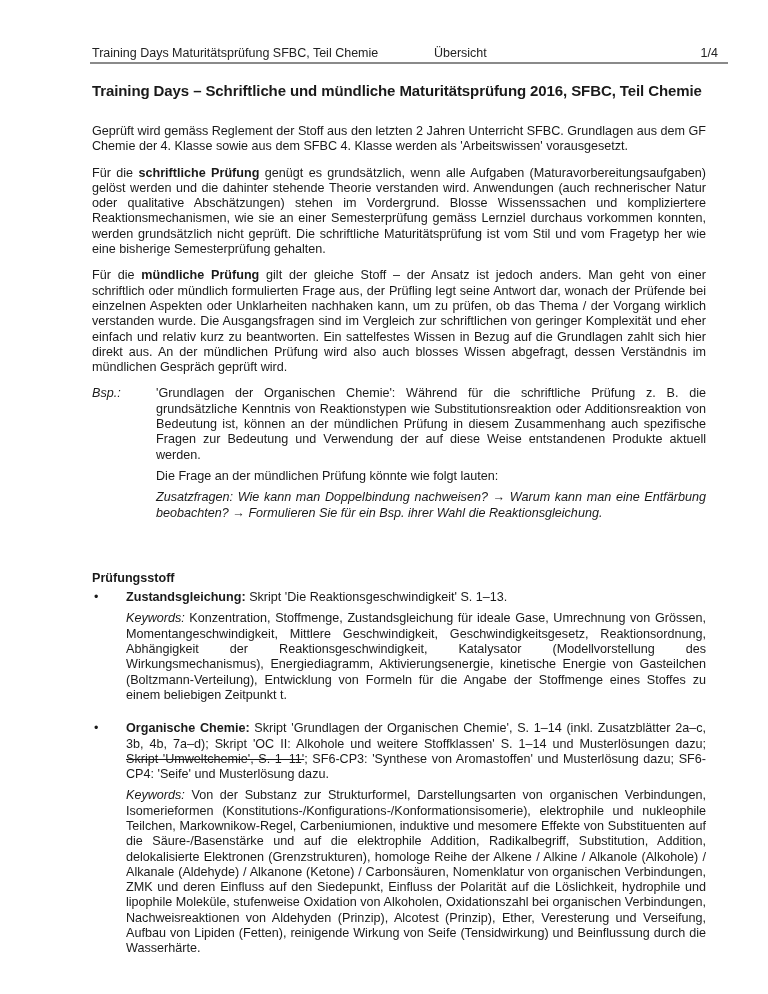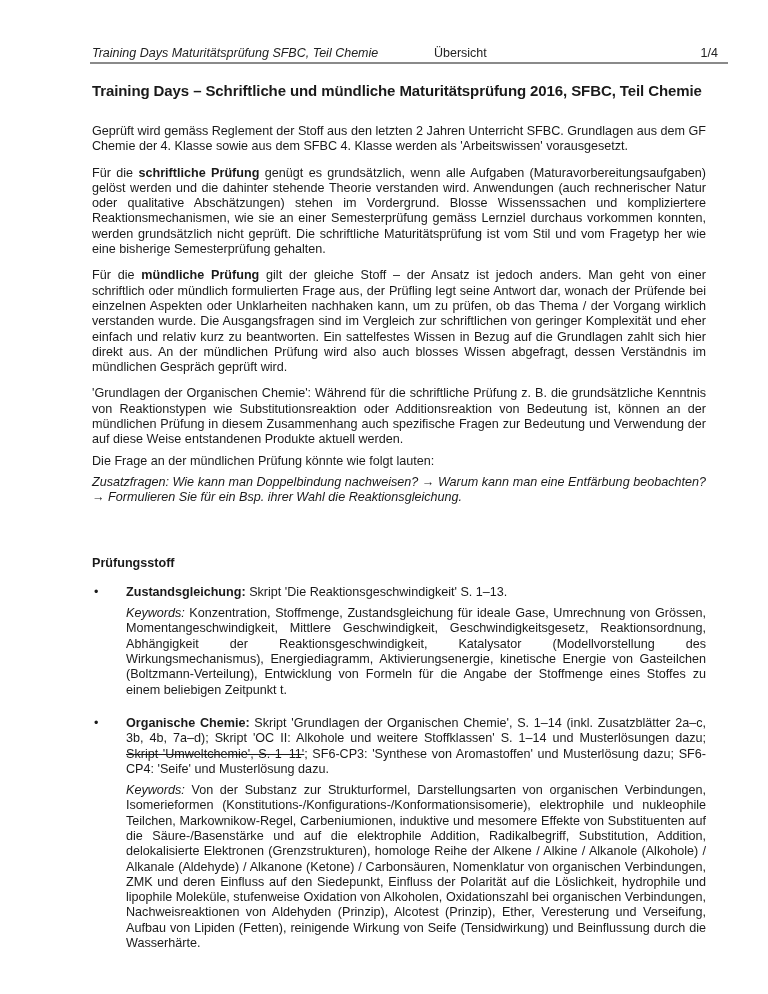--- a/index.html
+++ b/index.html
@@ -1,33 +1,33 @@
 <!DOCTYPE html>
 <html><head>
 <meta charset="utf-8">
 <style>
   html, body { margin:0; padding:0; background:#ffffff; }
   body { width:768px; height:994px; overflow:hidden; font-family:"Liberation Sans", sans-serif; color:#1a1a1a; }
   .page { position:relative; width:768px; height:994px; }
   .hdr { position:absolute; left:90px; top:42px; width:638px; height:20px; font-size:12.5px; color:#222; }
-  .hdr .l { position:absolute; left:2px; top:4px; font-style:italic; }
+  .hdr .l { position:absolute; left:2px; top:4px; }
   .hdr .c { position:absolute; left:344px; top:4px; }
   .hdr .r { position:absolute; right:10px; top:4px; }
   .rule { position:absolute; left:90px; top:62px; width:638px; height:2px; background:#8a8a8a; }
   .title { position:absolute; left:92px; top:82px; font-size:15px; font-weight:bold; letter-spacing:-0.1px; }
   .content { position:absolute; left:92px; top:124px; width:614px; font-size:12.6px; line-height:15.3px; }
   p { margin:0 0 11px 0; text-align:justify; }
   .bsp { display:flex; margin-top:0; }
   .bsp .lbl { width:64px; flex:none; font-style:italic; }
   .bsp .body { flex:1; }
   .bsp .body p { margin-bottom:6px; }
   .it { font-style:italic; }
   .b { font-weight:bold; }
   .strike { text-decoration:line-through; }
-  .h2 { font-weight:bold; margin-top:44px; margin-bottom:14px; }
+  .h2 { font-weight:bold; margin-top:44px; margin-bottom:4px; }
   .bullet { display:flex; margin-bottom:12px; }
   .bullet .dot { width:32px; flex:none; padding-left:2px; }
   .bullet .body { flex:1; }
   .bullet .body p { margin-bottom:6px; }
 </style>
 </head>
 <body>
 
 <div class="page">
   <div class="hdr">
@@ -40,20 +40,21 @@
   <div class="title">Training Days  –  Schriftliche und mündliche Maturitätsprüfung 2016, SFBC, Teil Chemie</div>
 
   <div class="content">
     <p>Geprüft wird gemäss Reglement der Stoff aus den letzten 2 Jahren Unterricht SFBC. Grundlagen aus dem GF Chemie der 4. Klasse sowie aus dem SFBC 4. Klasse werden als 'Arbeitswissen' vorausgesetzt.</p>
 
     <p><span>Für die </span><span class="b">schriftliche Prüfung</span><span> genügt es grundsätzlich, wenn alle Aufgaben (Maturavorbereitungsaufgaben) gelöst werden und die dahinter stehende Theorie verstanden wird. Anwendungen (auch rechnerischer Natur oder qualitative Abschätzungen) stehen im Vordergrund. Blosse Wissenssachen und kompliziertere Reaktionsmechanismen, wie sie an einer Semesterprüfung gemäss Lernziel durchaus vorkommen konnten, werden grundsätzlich nicht geprüft. Die schriftliche Maturitätsprüfung ist vom Stil und vom Fragetyp her wie eine bisherige Semesterprüfung gehalten.</span></p>
 
     <p><span>Für die </span><span class="b">mündliche Prüfung</span><span> gilt der gleiche Stoff – der Ansatz ist jedoch anders. Man geht von einer schriftlich oder mündlich formulierten Frage aus, der Prüfling legt seine Antwort dar, wonach der Prüfende bei einzelnen Aspekten oder Unklarheiten nachhaken kann, um zu prüfen, ob das Thema / der Vorgang wirklich verstanden wurde. Die Ausgangsfragen sind im Vergleich zur schriftlichen von geringer Komplexität und eher einfach und relativ kurz zu beantworten. Ein sattelfestes Wissen in Bezug auf die Grundlagen zahlt sich hier direkt aus. An der mündlichen Prüfung wird also auch blosses Wissen abgefragt, dessen Verständnis im mündlichen Gespräch geprüft wird.</span></p>
 
     <div class="bsp">
+      <div class="lbl">Bsp.:</div>
       <div class="body">
         <p>'Grundlagen der Organischen Chemie': Während für die schriftliche Prüfung z. B. die grundsätzliche Kenntnis von Reaktionstypen wie Substitutionsreaktion oder Additionsreaktion von Bedeutung ist, können an der mündlichen Prüfung in diesem Zusammenhang auch spezifische Fragen zur Bedeutung und Verwendung der auf diese Weise entstandenen Produkte aktuell werden.</p>
         <p>Die Frage an der mündlichen Prüfung könnte wie folgt lauten:</p>
         <p class="it">Zusatzfragen: Wie kann man Doppelbindung nachweisen? → Warum kann man eine Entfärbung beobachten? → Formulieren Sie für ein Bsp. ihrer Wahl die Reaktionsgleichung.</p>
       </div>
     </div>
 
     <div class="h2">Prüfungsstoff</div>
 
     <div class="bullet">

